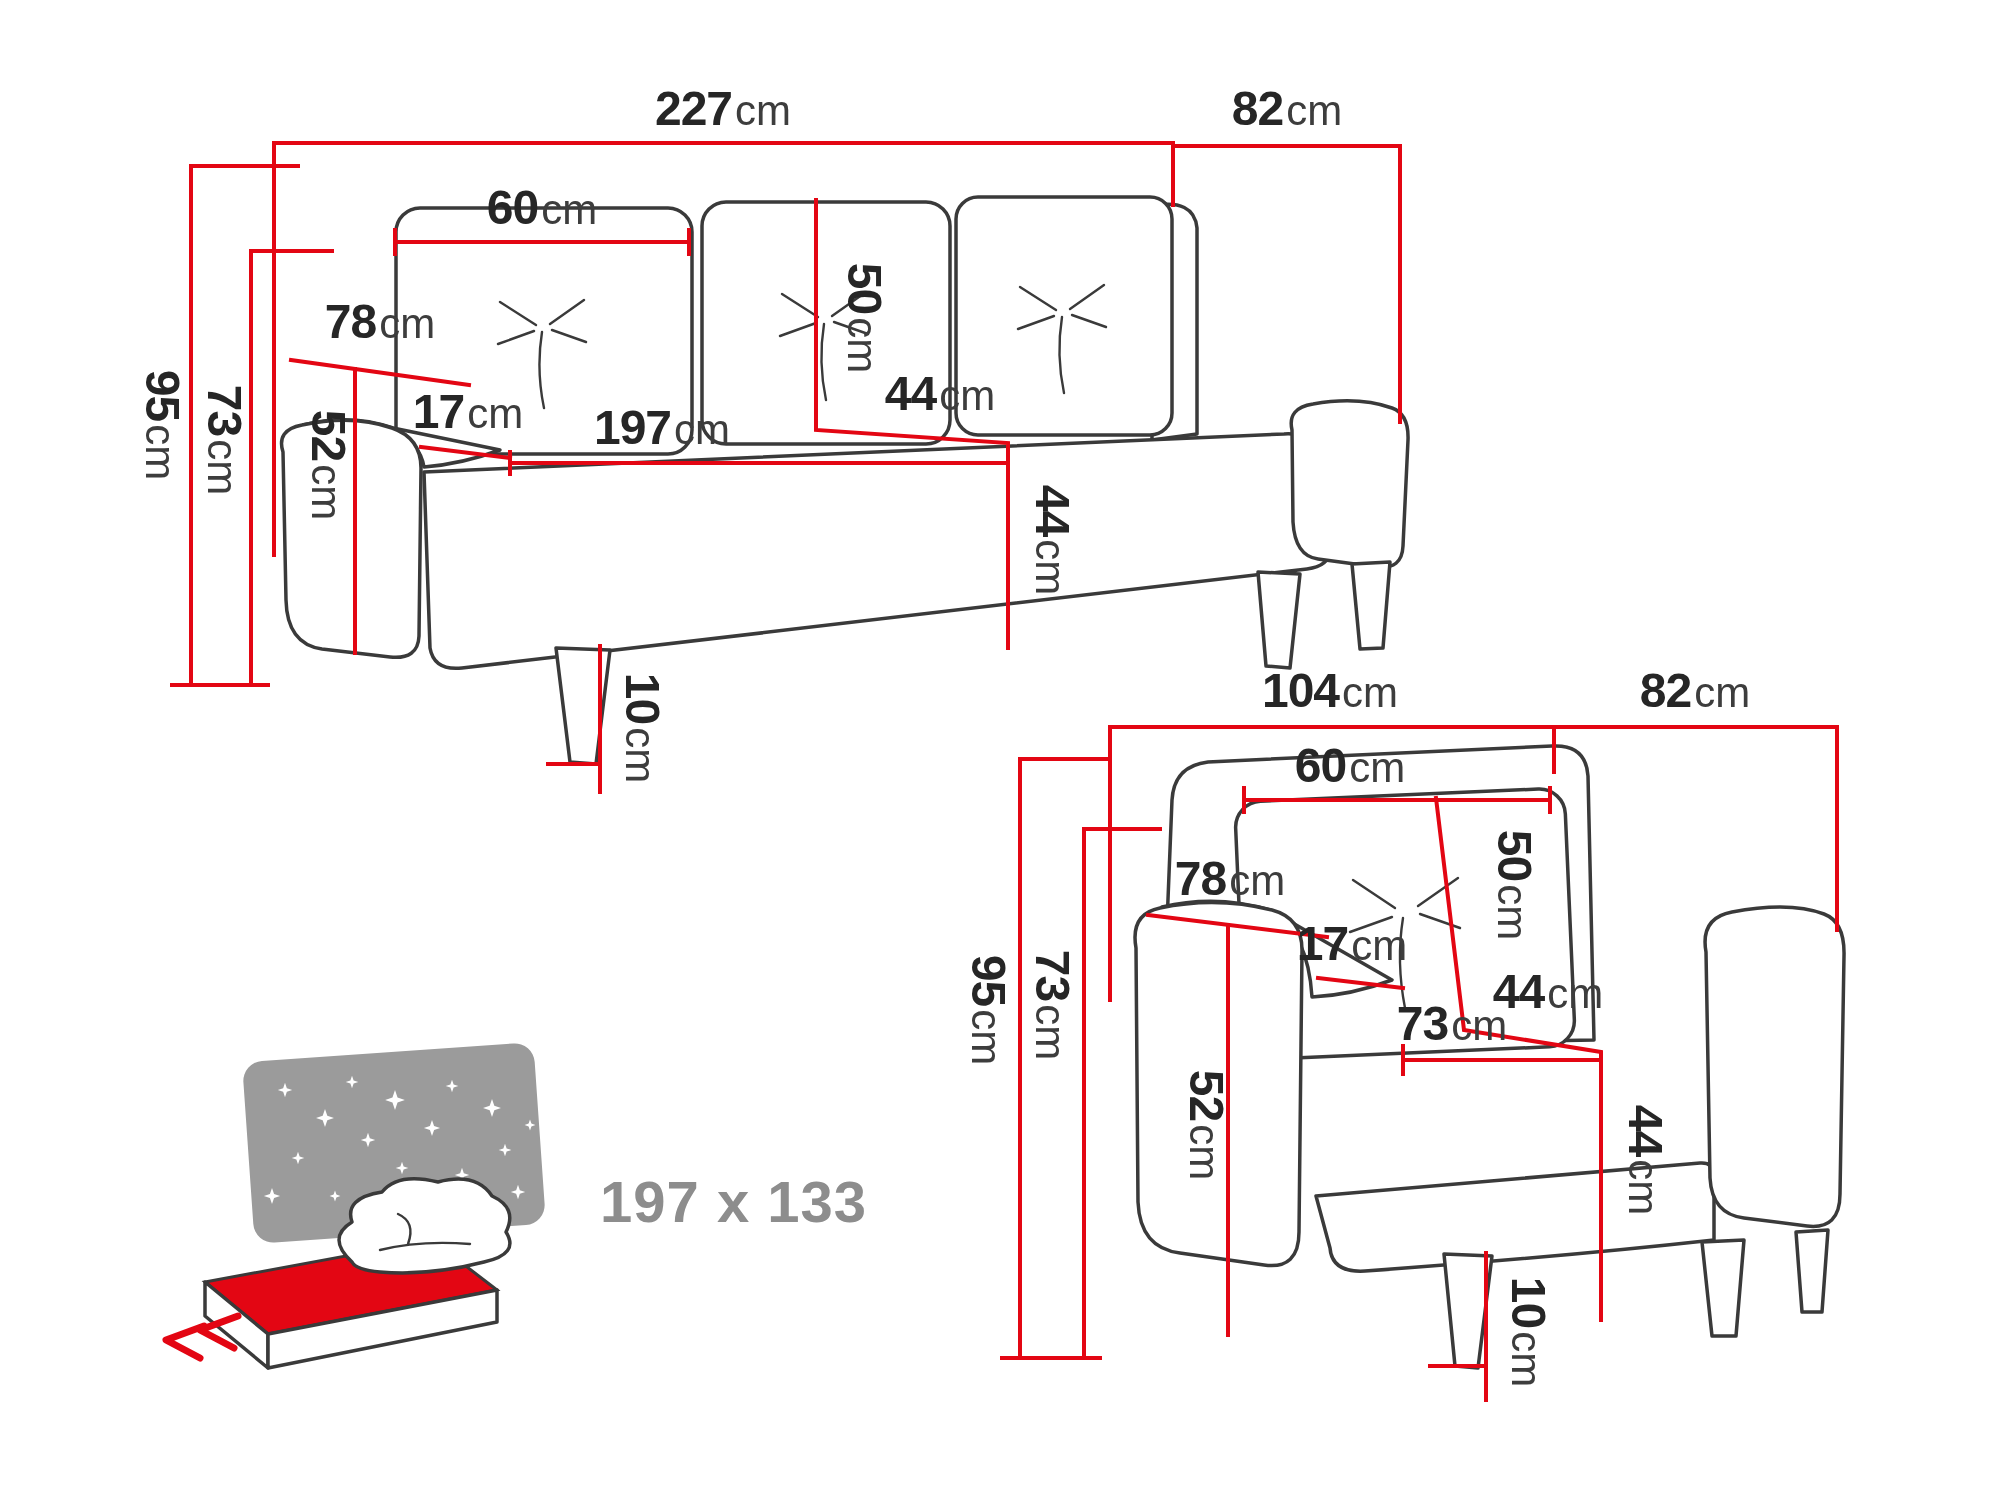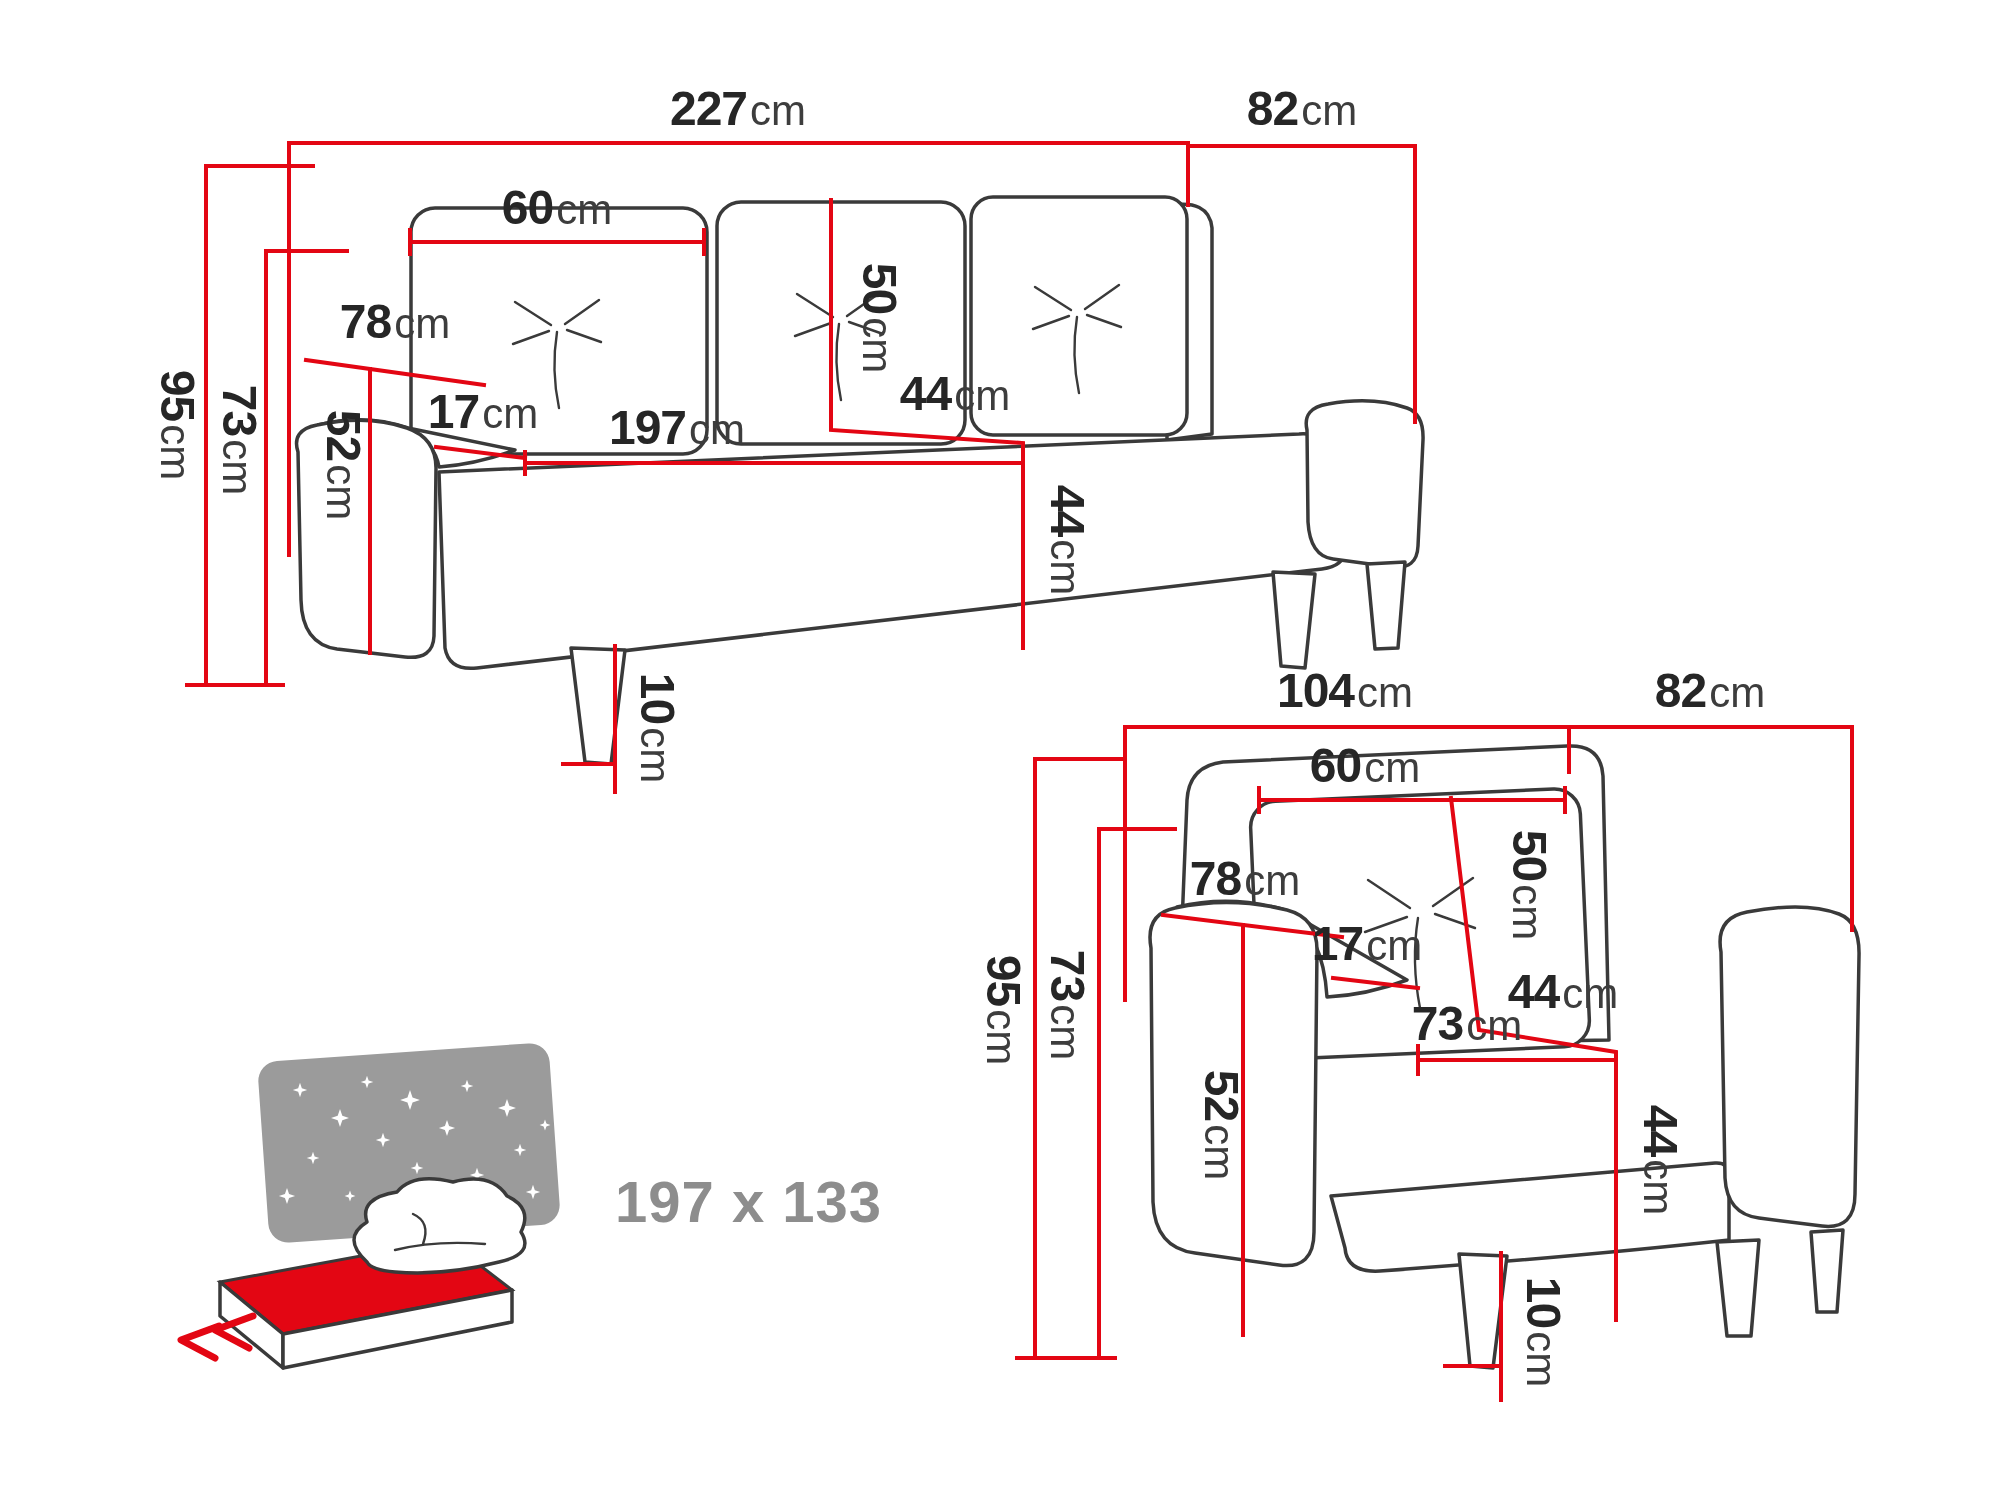--- a/index.html
+++ b/index.html
@@ -1,16 +1,16 @@
 <!DOCTYPE html>
 <html style="--red: #e30613; --outline: #3a3a3a; --number: #262626; --unit_text: #3d3d3d; --bed_gray: #9b9b9b; --area_text: #8d8d8d; --background: #ffffff;"><head>
 <meta charset="utf-8">
 <style>
   html,body{margin:0;padding:0;background:var(--background,#fff);}
-  .canvas{width:1760px;height:1500px;position:relative;background:var(--background,#fff);margin-left:15px;}
+  .canvas{width:1760px;height:1500px;position:relative;background:var(--background,#fff);}
   svg{display:block;}
   .num{font-family:"Liberation Sans",sans-serif;font-weight:700;font-size:48px;fill:var(--number,#262626);letter-spacing:-1px;}
   .unit{font-family:"Liberation Sans",sans-serif;font-weight:400;font-size:42px;fill:var(--unit_text,#3d3d3d);}
   .area{font-family:"Liberation Sans",sans-serif;font-weight:700;font-size:58px;fill:var(--area_text,#8d8d8d);letter-spacing:1px;}
   .outline{fill:#ffffff;stroke:var(--outline,#3a3a3a);stroke-width:3.5;stroke-linejoin:round;stroke-linecap:round;}
   .detail{fill:none;stroke:var(--outline,#3a3a3a);stroke-width:2.4;stroke-linecap:round;}
   .red{fill:none;stroke:var(--red,#e30613);stroke-width:4;stroke-linecap:square;}
   .redfill{fill:var(--red,#e30613);stroke:var(--outline,#3a3a3a);stroke-width:3;}
   .gray{fill:var(--bed_gray,#9b9b9b);stroke:none;}
   .spark{fill:#ffffff;}

